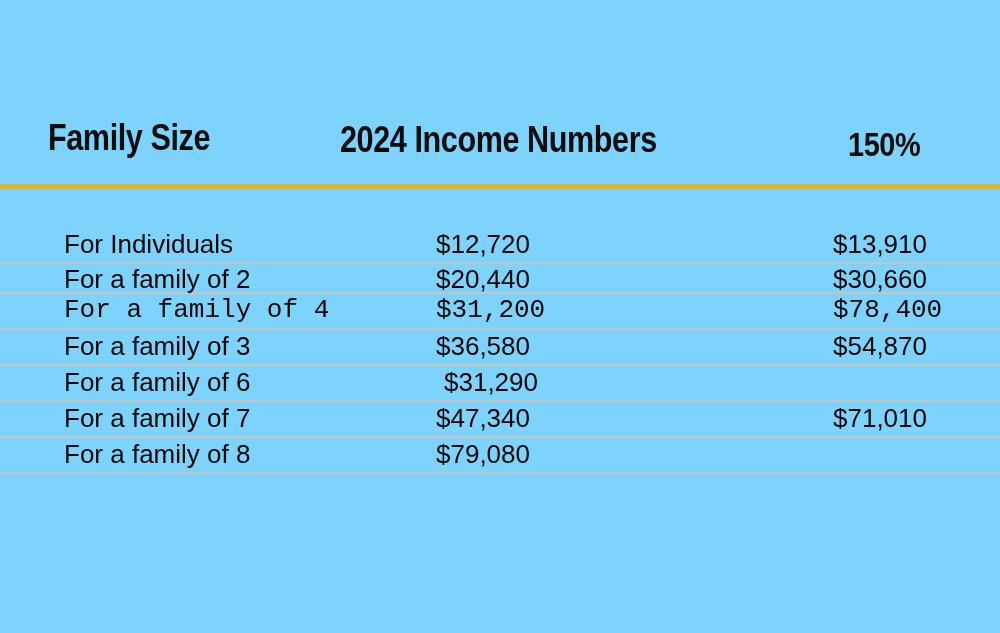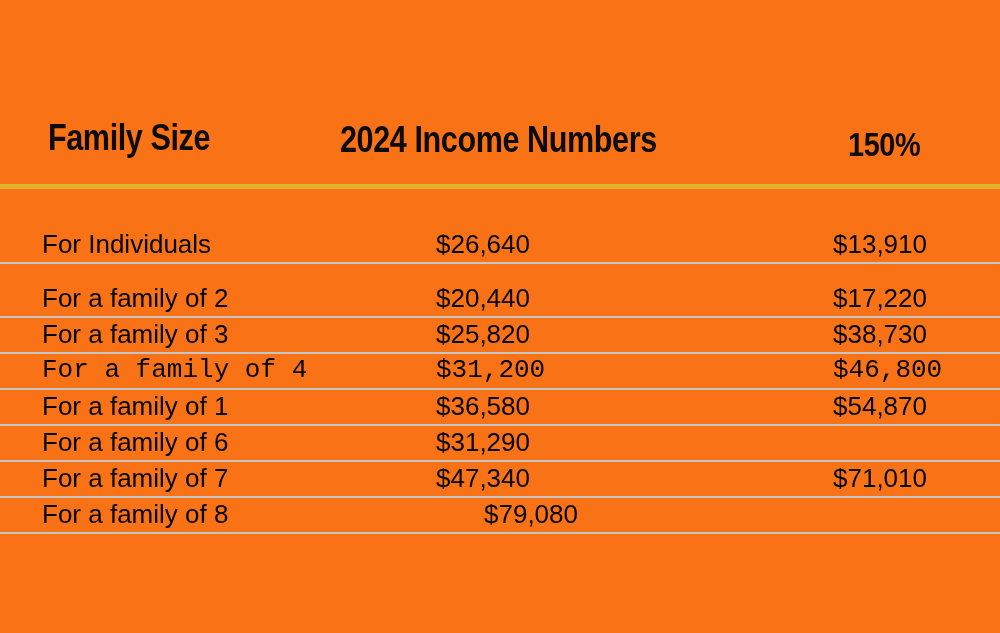--- a/index.html
+++ b/index.html
@@ -1,19 +1,19 @@
 <!DOCTYPE html>
 <html><head>
 <meta charset="utf-8">
 <style>
   html,body{margin:0;padding:0;background:#ffffff;}
   .sheet{
     position:relative;
     width:1000px;height:633px;
-    background:#f97316;
+    background:#7dd3fc;
     overflow:hidden;
     font-family:"Liberation Sans", sans-serif;
     color:#0a0a0a;
   }
   
   .hdr{
     position:absolute;
     font-weight:700;
     font-size:36px;
     line-height:36px;
@@ -44,72 +44,67 @@
     border-bottom:2px solid #c5c5c5;
     box-sizing:border-box;
   }
   .trow .cell{
     font-size:26px;
     line-height:30px;
     padding-bottom:3px;
     white-space:nowrap;
     color:#050505;
   }
-  .trow .cell.label{padding-left:42px;}
+  .trow .cell.label{padding-left:42px;margin-left:22px;}
   .trow:nth-child(1){height:74px;}
-  .trow:nth-child(2){height:54px;}
+  .trow:nth-child(2){height:30px;}
   .trow:nth-child(n+3){height:36px;}
 </style>
 </head>
 <body>
 
 <div class="sheet">
 
   <div class="hdr hdr-family">Family Size</div>
 
   <div class="hdr hdr-income">2024 Income Numbers</div>
 
   <div class="hdr hdr-pct">150%</div>
 
   <div class="gold-rule" style="background: rgb(227, 180, 46);"></div>
 
   <div class="tbl" id="table-body">
       <div class="trow" style="border-bottom-color: rgb(197, 197, 197);">
         <div class="cell label">For Individuals</div>
-        <div class="cell income">$26,640</div>
+        <div class="cell income">$12,720</div>
         <div class="cell pct">$13,910</div>
       </div>
       <div class="trow" style="border-bottom-color: rgb(197, 197, 197);">
         <div class="cell label">For a family of 2</div>
         <div class="cell income">$20,440</div>
-        <div class="cell pct">$17,220</div>
-      </div>
-      <div class="trow" style="border-bottom-color: rgb(197, 197, 197);">
-        <div class="cell label">For a family of 3</div>
-        <div class="cell income">$25,820</div>
-        <div class="cell pct">$38,730</div>
+        <div class="cell pct">$30,660</div>
       </div>
       <div class="trow" style="border-bottom-color: rgb(197, 197, 197); font-family: Liberation Mono, monospace;">
         <div class="cell label">For a family of 4</div>
         <div class="cell income">$31,200</div>
-        <div class="cell pct">$46,800</div>
+        <div class="cell pct">$78,400</div>
       </div>
       <div class="trow" style="border-bottom-color: rgb(197, 197, 197);">
-        <div class="cell label">For a family of 1</div>
+        <div class="cell label">For a family of 3</div>
         <div class="cell income">$36,580</div>
         <div class="cell pct">$54,870</div>
       </div>
-      <div class="trow" style="border-bottom-color: rgb(197, 197, 197);">
+      <div class="trow" style="border-bottom-color: rgb(197, 197, 197); gap: 8px;">
         <div class="cell label">For a family of 6</div>
         <div class="cell income">$31,290</div>
       </div>
       <div class="trow" style="border-bottom-color: rgb(197, 197, 197);">
         <div class="cell label">For a family of 7</div>
         <div class="cell income">$47,340</div>
         <div class="cell pct">$71,010</div>
       </div>
-      <div class="trow" style="border-bottom-color: rgb(197, 197, 197); gap: 48px;">
+      <div class="trow" style="border-bottom-color: rgb(197, 197, 197);">
         <div class="cell label">For a family of 8</div>
         <div class="cell pct">$79,080</div>
       </div>
     </div>
 
 </div>
 
 </body></html>

